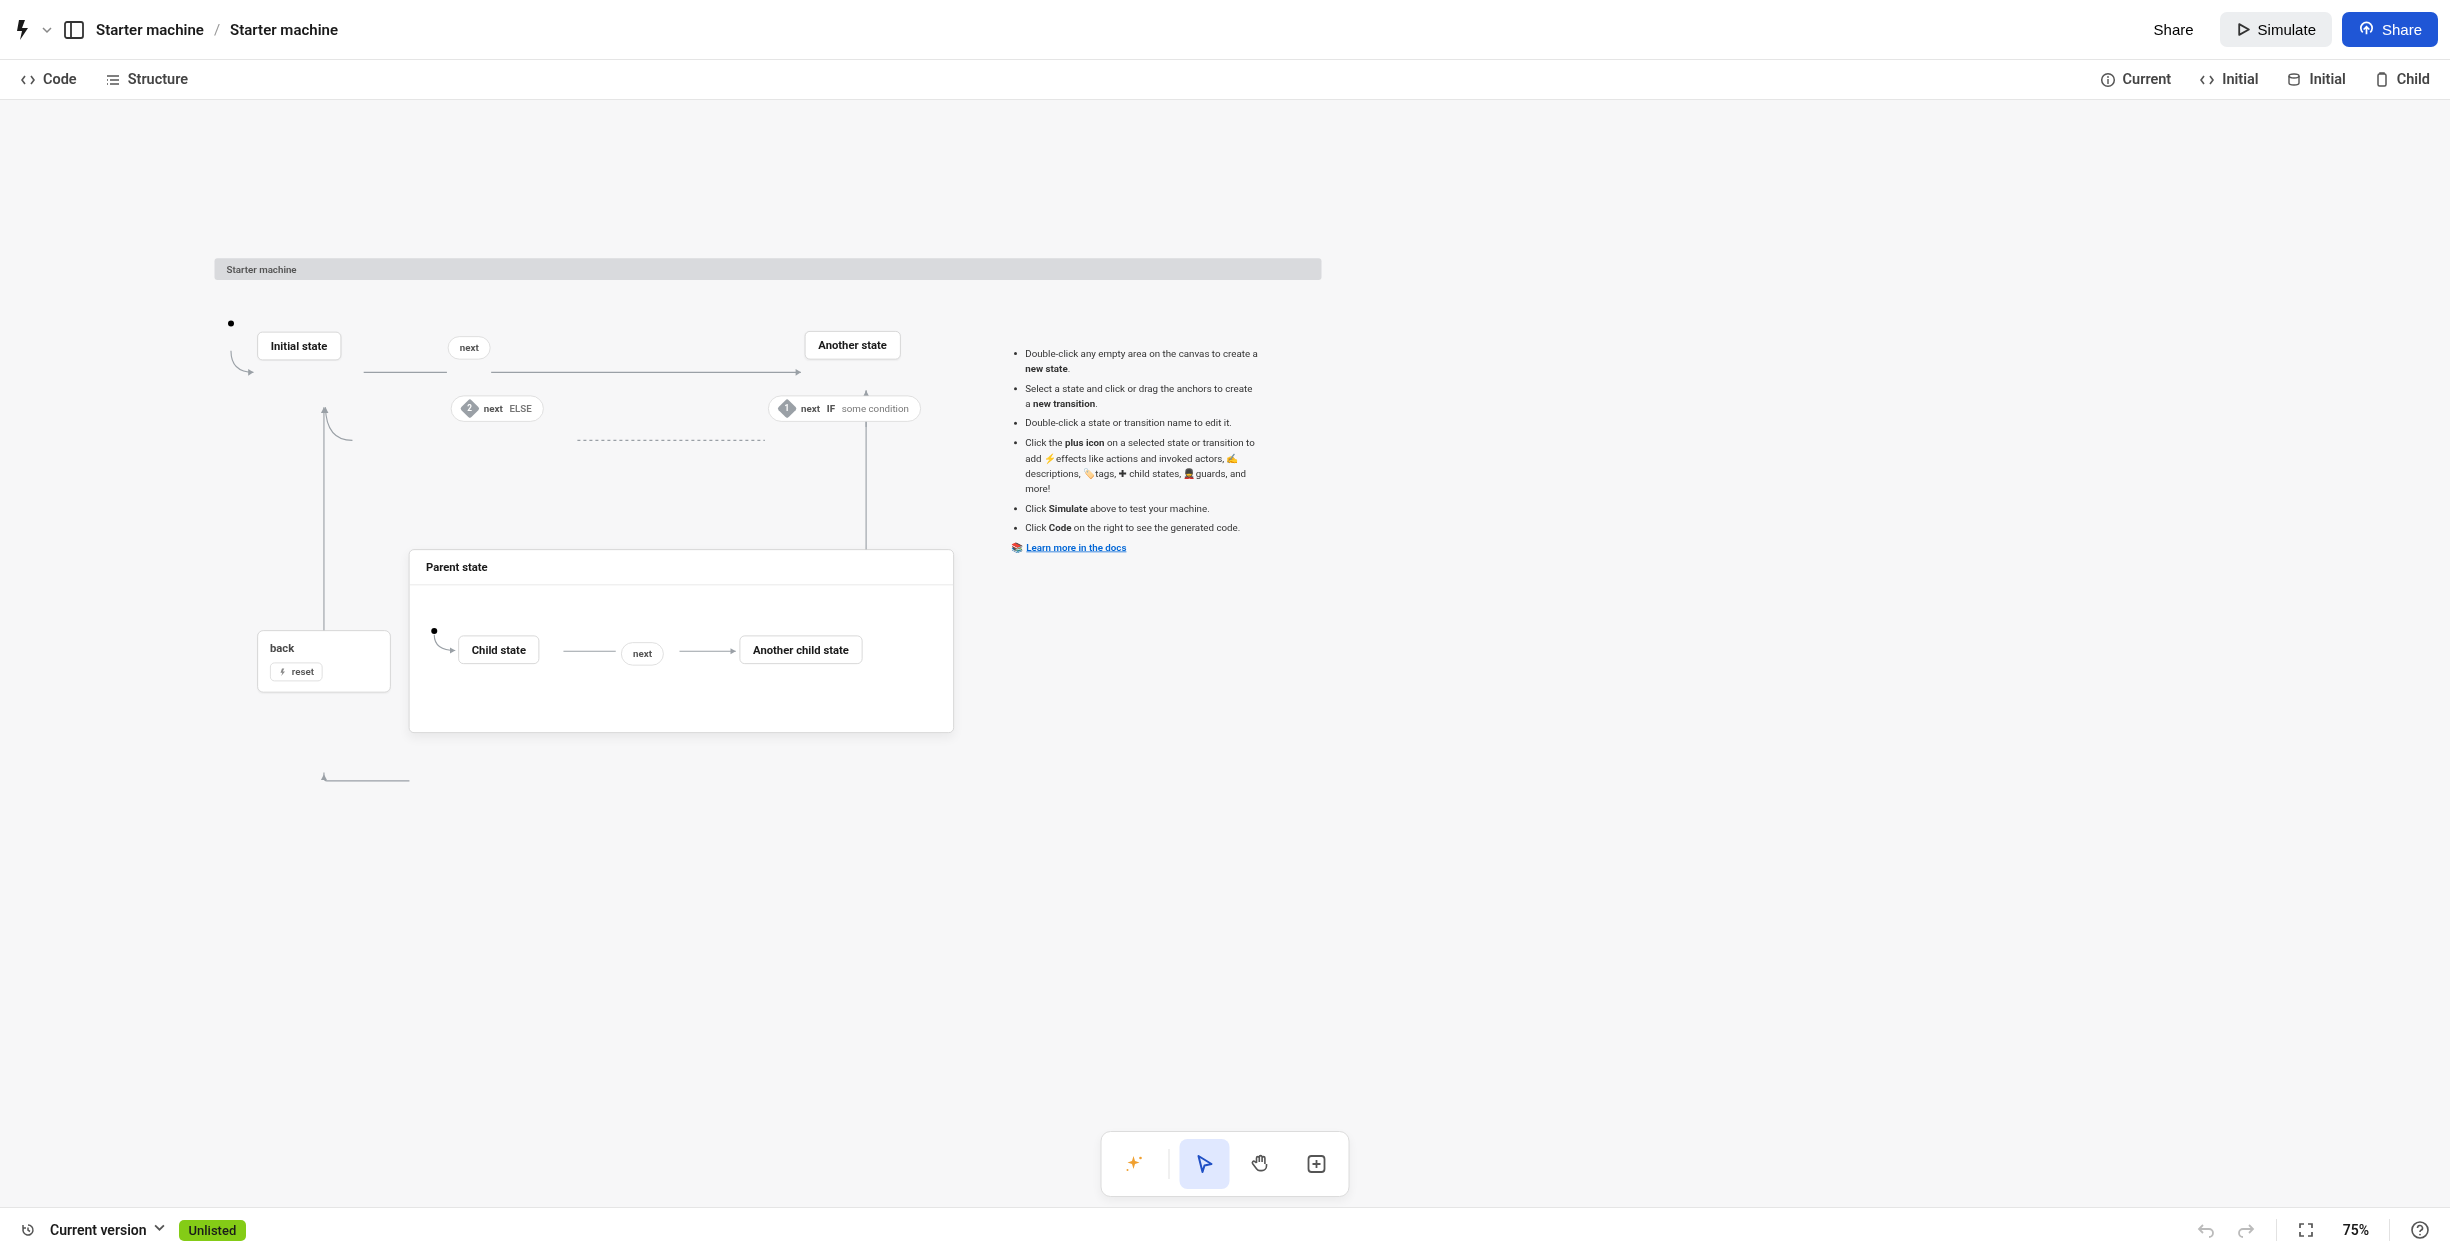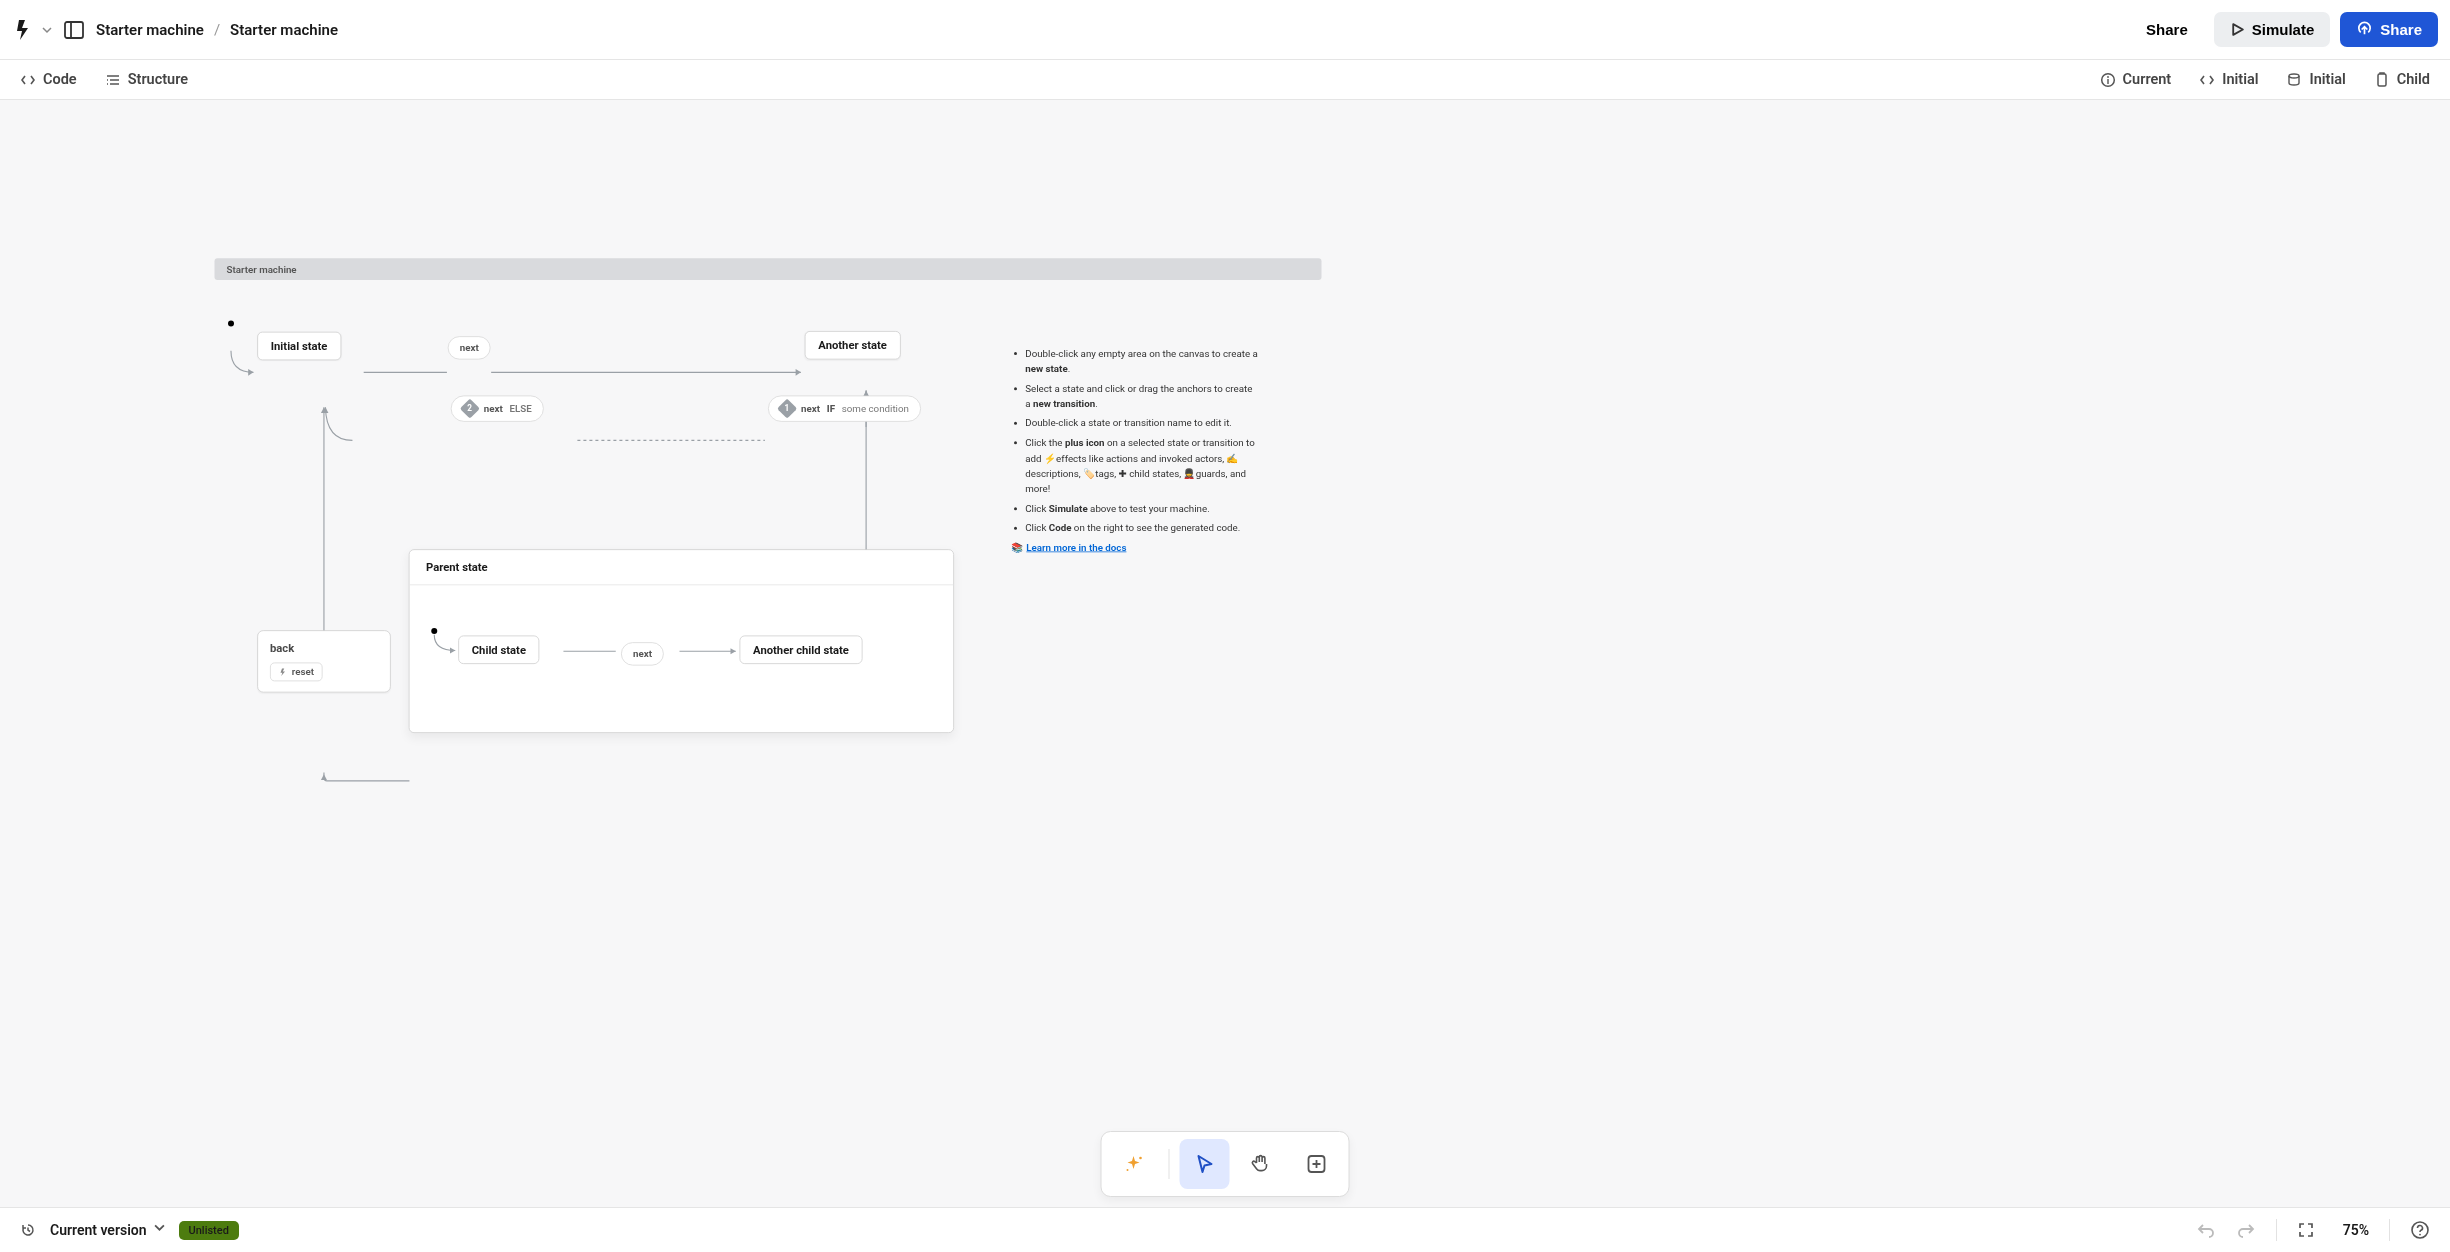--- a/index.html
+++ b/index.html
@@ -6,21 +6,21 @@
 body { font-family: -apple-system, BlinkMacSystemFont, "Segoe UI", Roboto, sans-serif; background: #fff; color: #1a1a1a; overflow: hidden; }
 
 
 .top-header { display: flex; align-items: center; height: 60px; padding: 0 12px; border-bottom: 1px solid #e5e5e5; gap: 10px; }
 .logo-group { display: flex; align-items: center; gap: 6px; }
 .logo-svg { width: 24px; height: 24px; }
 .panel-toggle { width: 24px; height: 24px; display: flex; align-items: center; justify-content: center; cursor: pointer; }
 .breadcrumb { display: flex; align-items: center; gap: 10px; font-size: 15px; font-weight: 600; }
 .breadcrumb .sep { color: #999; font-weight: 400; }
 .spacer { flex: 1; }
-.top-btn { display: flex; align-items: center; gap: 7px; padding: 9px 16px; border-radius: 7px; font-size: 15px; font-weight: 700; cursor: pointer; border: none; background: transparent; }
+.top-btn { display: flex; align-items: center; gap: 7px; padding: 9px 16px; border-radius: 7px; font-size: 15px; font-weight: 400; cursor: pointer; border: none; background: transparent; }
 .top-btn.gray { background: #eceef0; }
 .top-btn.blue { background: #1f56d6; color: #fff; }
 
 
 .sub-header { display: flex; align-items: center; height: 40px; padding: 0 20px; border-bottom: 1px solid #e5e5e5; gap: 28px; font-size: 14.5px; font-weight: 600; color: #444; }
 .sub-tab { display: flex; align-items: center; gap: 7px; cursor: pointer; }
 
 
 .canvas-wrap { position: relative; height: calc(100vh - 60px - 40px - 45px); background: #f7f7f8; overflow: hidden; }
 .canvas { position: relative; transform-origin: 0 0; transform: scale(0.75); width: 2046.67px; height: 100%; }
@@ -75,21 +75,21 @@
 
 .tool-float { position:absolute; left:50%; transform:translateX(-50%); bottom:10px; background:#fff; border:1px solid #dcdcdc; border-radius:10px; display:flex; align-items:center; padding:7px; gap:6px; box-shadow:0 4px 10px rgba(0,0,0,0.05); }
 .tool-float .divider { width:1px; height:30px; background:#e2e2e2; margin:0 4px;}
 .tool-btn { width:50px; height:50px; display:flex; align-items:center; justify-content:center; border-radius:8px; cursor:pointer; }
 .tool-btn.active { background:#e0e8ff; }
 .tool-btn svg { width:24px; height:24px; }
 
 
 .bottom-bar { position:fixed; bottom:0; left:0; right:0; height:45px; border-top:1px solid #e5e5e5; display:flex; align-items:center; padding:0 20px; gap:14px; font-size:14px; background:#fff; }
 .version-btn { display:flex; align-items:flex-start; gap:7px; font-weight:600; cursor:pointer; }
-.badge-unlisted { background:#4d7c0f; padding:3px 10px; border-radius:5px; font-size:11px; font-weight:500; }
+.badge-unlisted { background:#84cc16; padding:3px 10px; border-radius:5px; font-size:13px; font-weight:500; }
 .bottom-right { margin-left:auto; display:flex; align-items:center; gap:20px; }
 .zoom-group { display:flex; align-items:center; gap: 28px; }
 .divider-v { width:1px; height:22px; background:#e2e2e2; }
 .icon-btn { cursor:pointer; color:#888; }
 .icon-btn svg { display:block; }
 
 </style>
 </head>
 <body>
 

